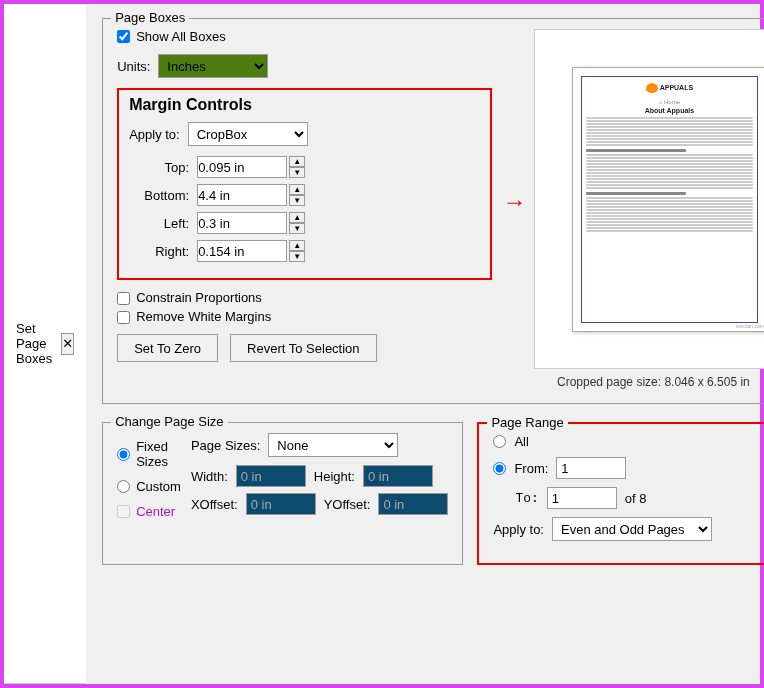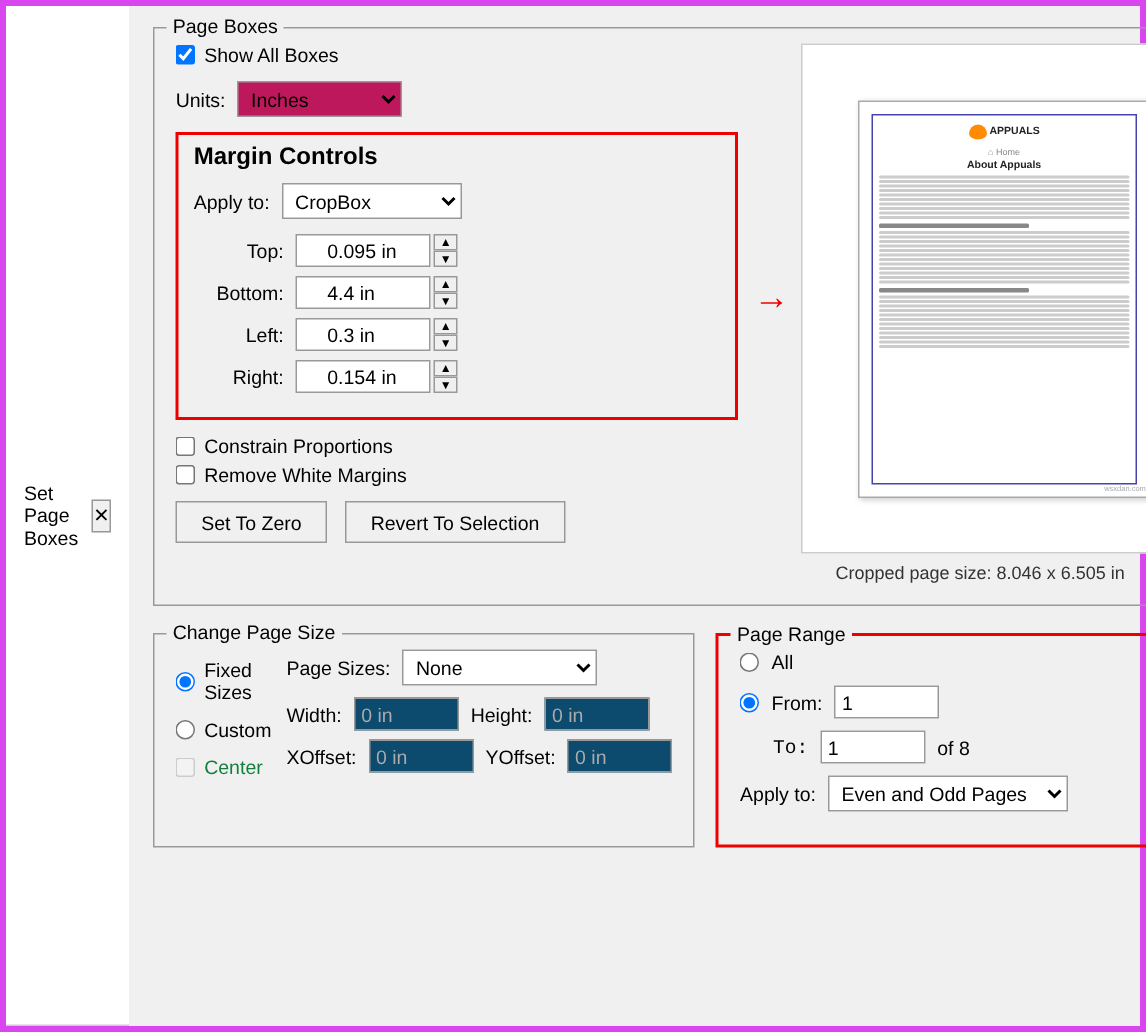--- a/index.html
+++ b/index.html
@@ -92,21 +92,21 @@
       display: flex;
       align-items: center;
       gap: 8px;
       margin-bottom: 10px;
     }
 
     .units-select {
       width: 110px;
       height: 24px;
       border: 1px solid #999;
-      background: #be185d;
+      background: #4d7c0f;
       padding: 0 4px;
     }
 
     .margin-controls-box {
       border: 2px solid #e00;
       padding: 6px 10px 10px;
       margin-bottom: 10px;
     }
 
     .margin-controls-title {
@@ -139,21 +139,21 @@
     .field-label {
       width: 60px;
       text-align: right;
       margin-right: 8px;
     }
 
     .field-input {
       width: 90px;
       height: 22px;
       border: 1px solid #999;
-      padding: 0 20px;
+      padding: 0 0;
       background: white;
     }
 
     .spinner-btn-group {
       display: flex;
       flex-direction: column;
       margin-left: 2px;
     }
 
     .spinner-btn {
@@ -164,21 +164,21 @@
       cursor: pointer;
       display: flex;
       align-items: center;
       justify-content: center;
       font-size: 8px;
       line-height: 1;
     }
 
     .constrain-row {
       display: flex;
-      align-items: center;
+      align-items: flex-end;
       gap: 6px;
       margin-top: 4px;
       margin-bottom: 4px;
     }
 
     .btn-row {
       display: flex;
       gap: 12px;
       margin-top: 10px;
     }
@@ -547,21 +547,21 @@
             <div class="radio-row">
               <input type="radio" name="pageSize" id="fixedSizes" checked="" style="">
               <label for="fixedSizes">Fixed Sizes</label>
             </div>
             <div class="radio-row">
               <input type="radio" name="pageSize" id="customSize" style="">
               <label for="customSize">Custom</label>
             </div>
             <div class="radio-row">
               <input type="checkbox" id="center" disabled="" style="">
-              <label for="center" style="color:#15803d;text-align:center;">Center</label>
+              <label for="center" style="color:#a21caf;text-align:center;">Center</label>
             </div>
           </div>
 
           <div style="flex:1;">
             <div class="page-sizes-row">
               <label>Page Sizes:</label>
               <select class="page-sizes-select">
                 <option>None</option>
               </select>
             </div>

